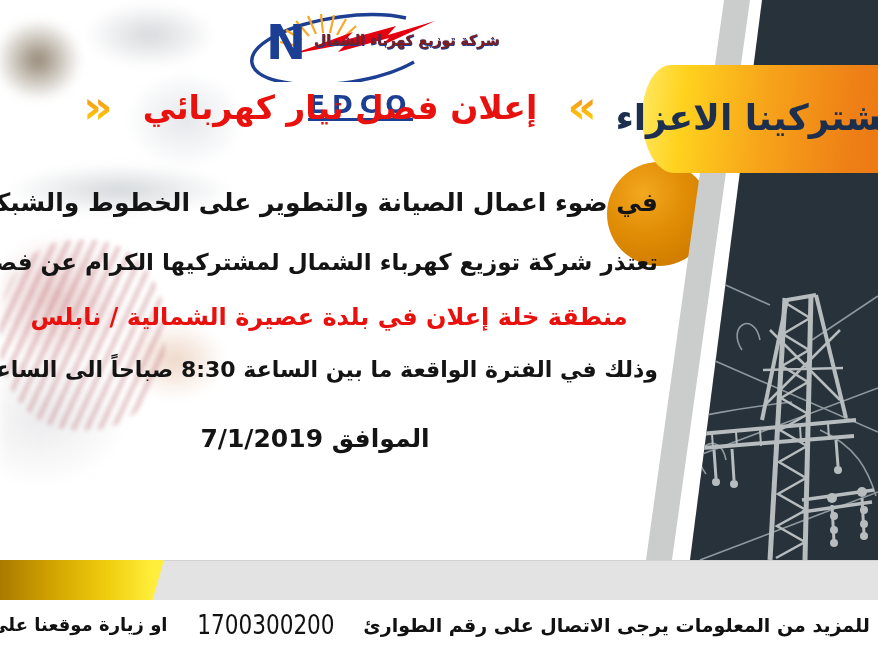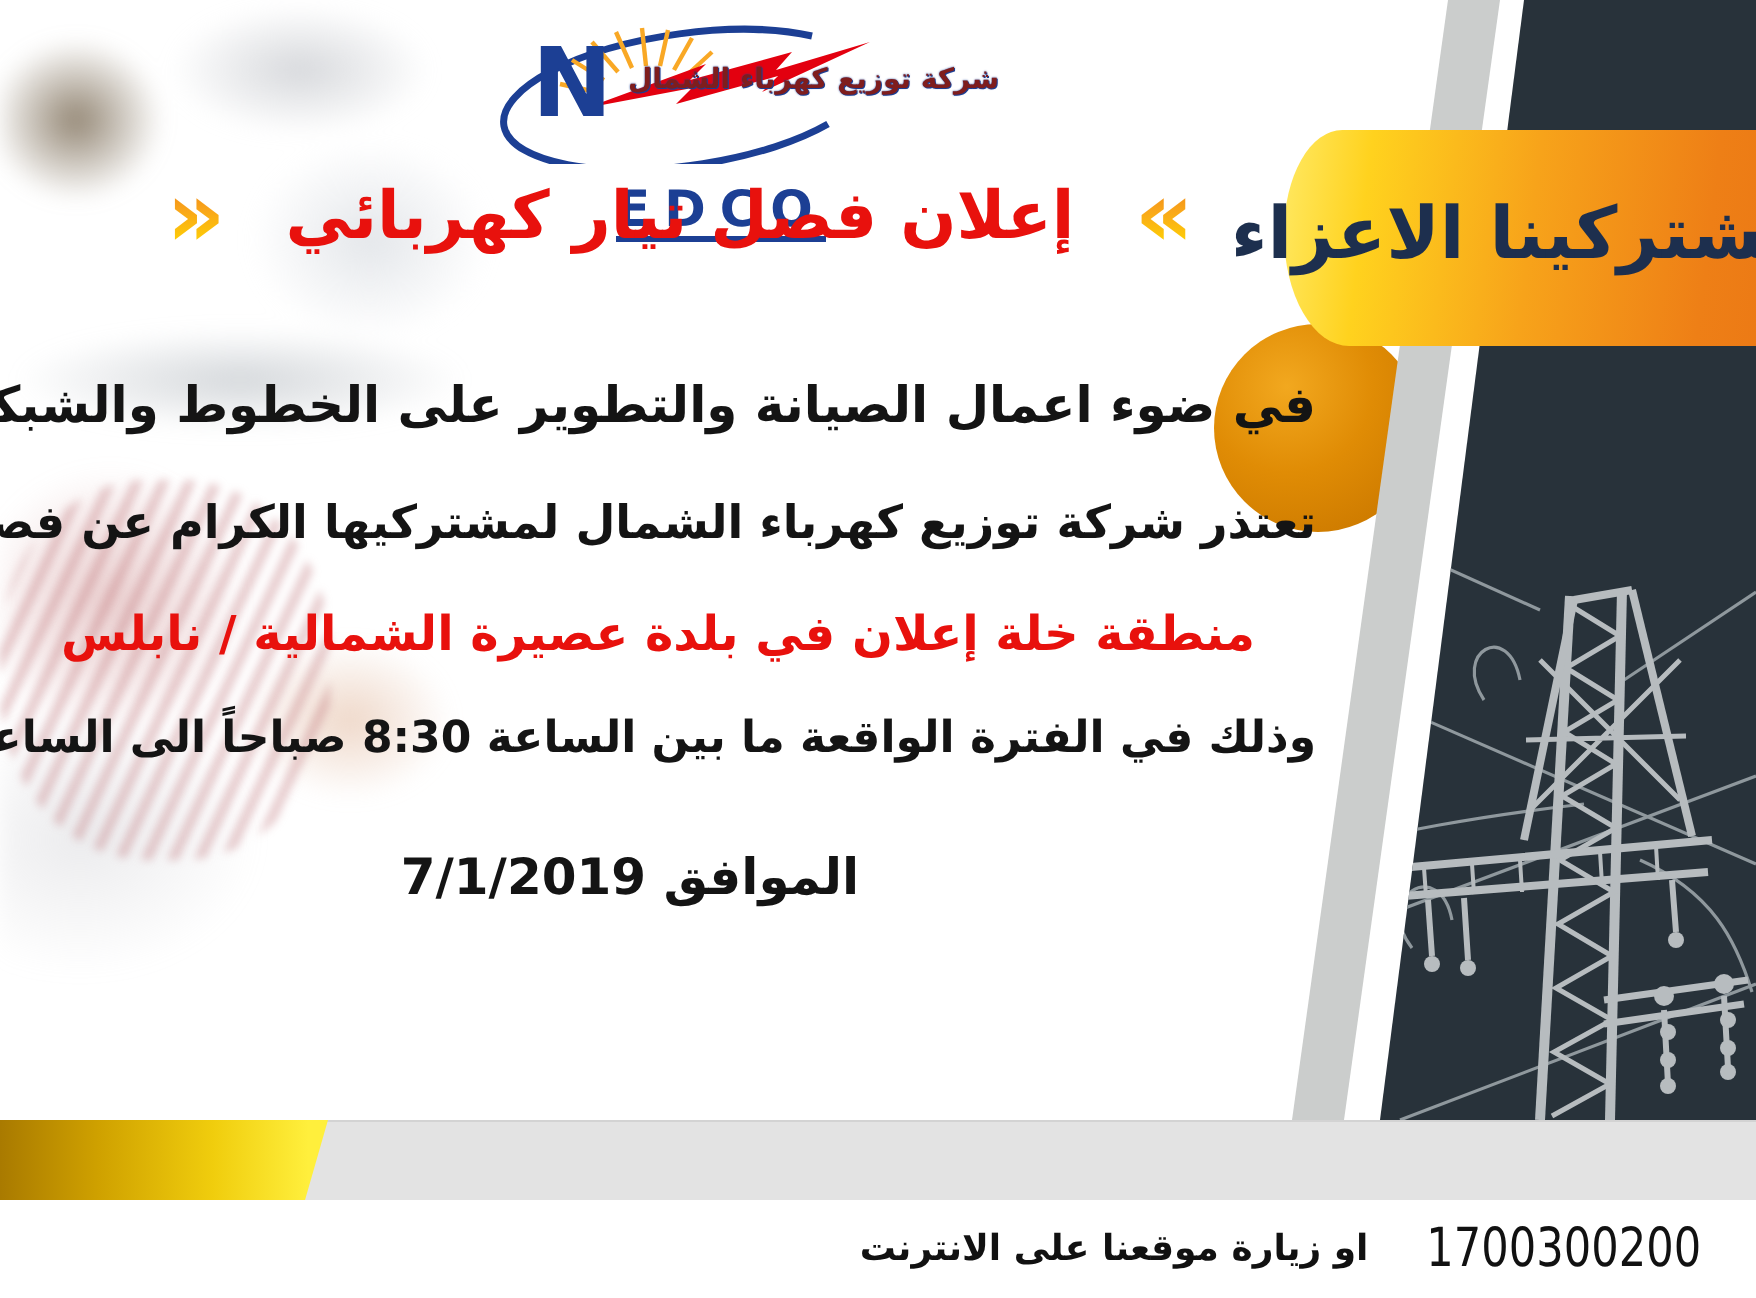--- a/index.html
+++ b/index.html
@@ -182,18 +182,19 @@
     <p class="l2">تعتذر شركة توزيع كهرباء الشمال لمشتركيها الكرام عن فصل التيار الكهربائي في</p>
     <p class="lred">منطقة خلة إعلان في بلدة عصيرة الشمالية / نابلس</p>
     <p class="l3">وذلك في الفترة الواقعة ما بين الساعة 8:30 صباحاً الى الساعة 1:30 من ظهر يوم الاثنين</p>
     <p class="ldate">الموافق 7/1/2019</p>
   </div>
 
   <div class="grayband"></div>
   <div class="goldbar"></div>
 
   <div class="footer">
+    <span class="f-info">للمزيد من المعلومات يرجى الاتصال على رقم الطوارئ</span>
     <span class="f-phone">1700300200</span>
     <span class="f-visit">او زيارة موقعنا على الانترنت</span>
 
   </div>
 
 </div>
 
 </body></html>

